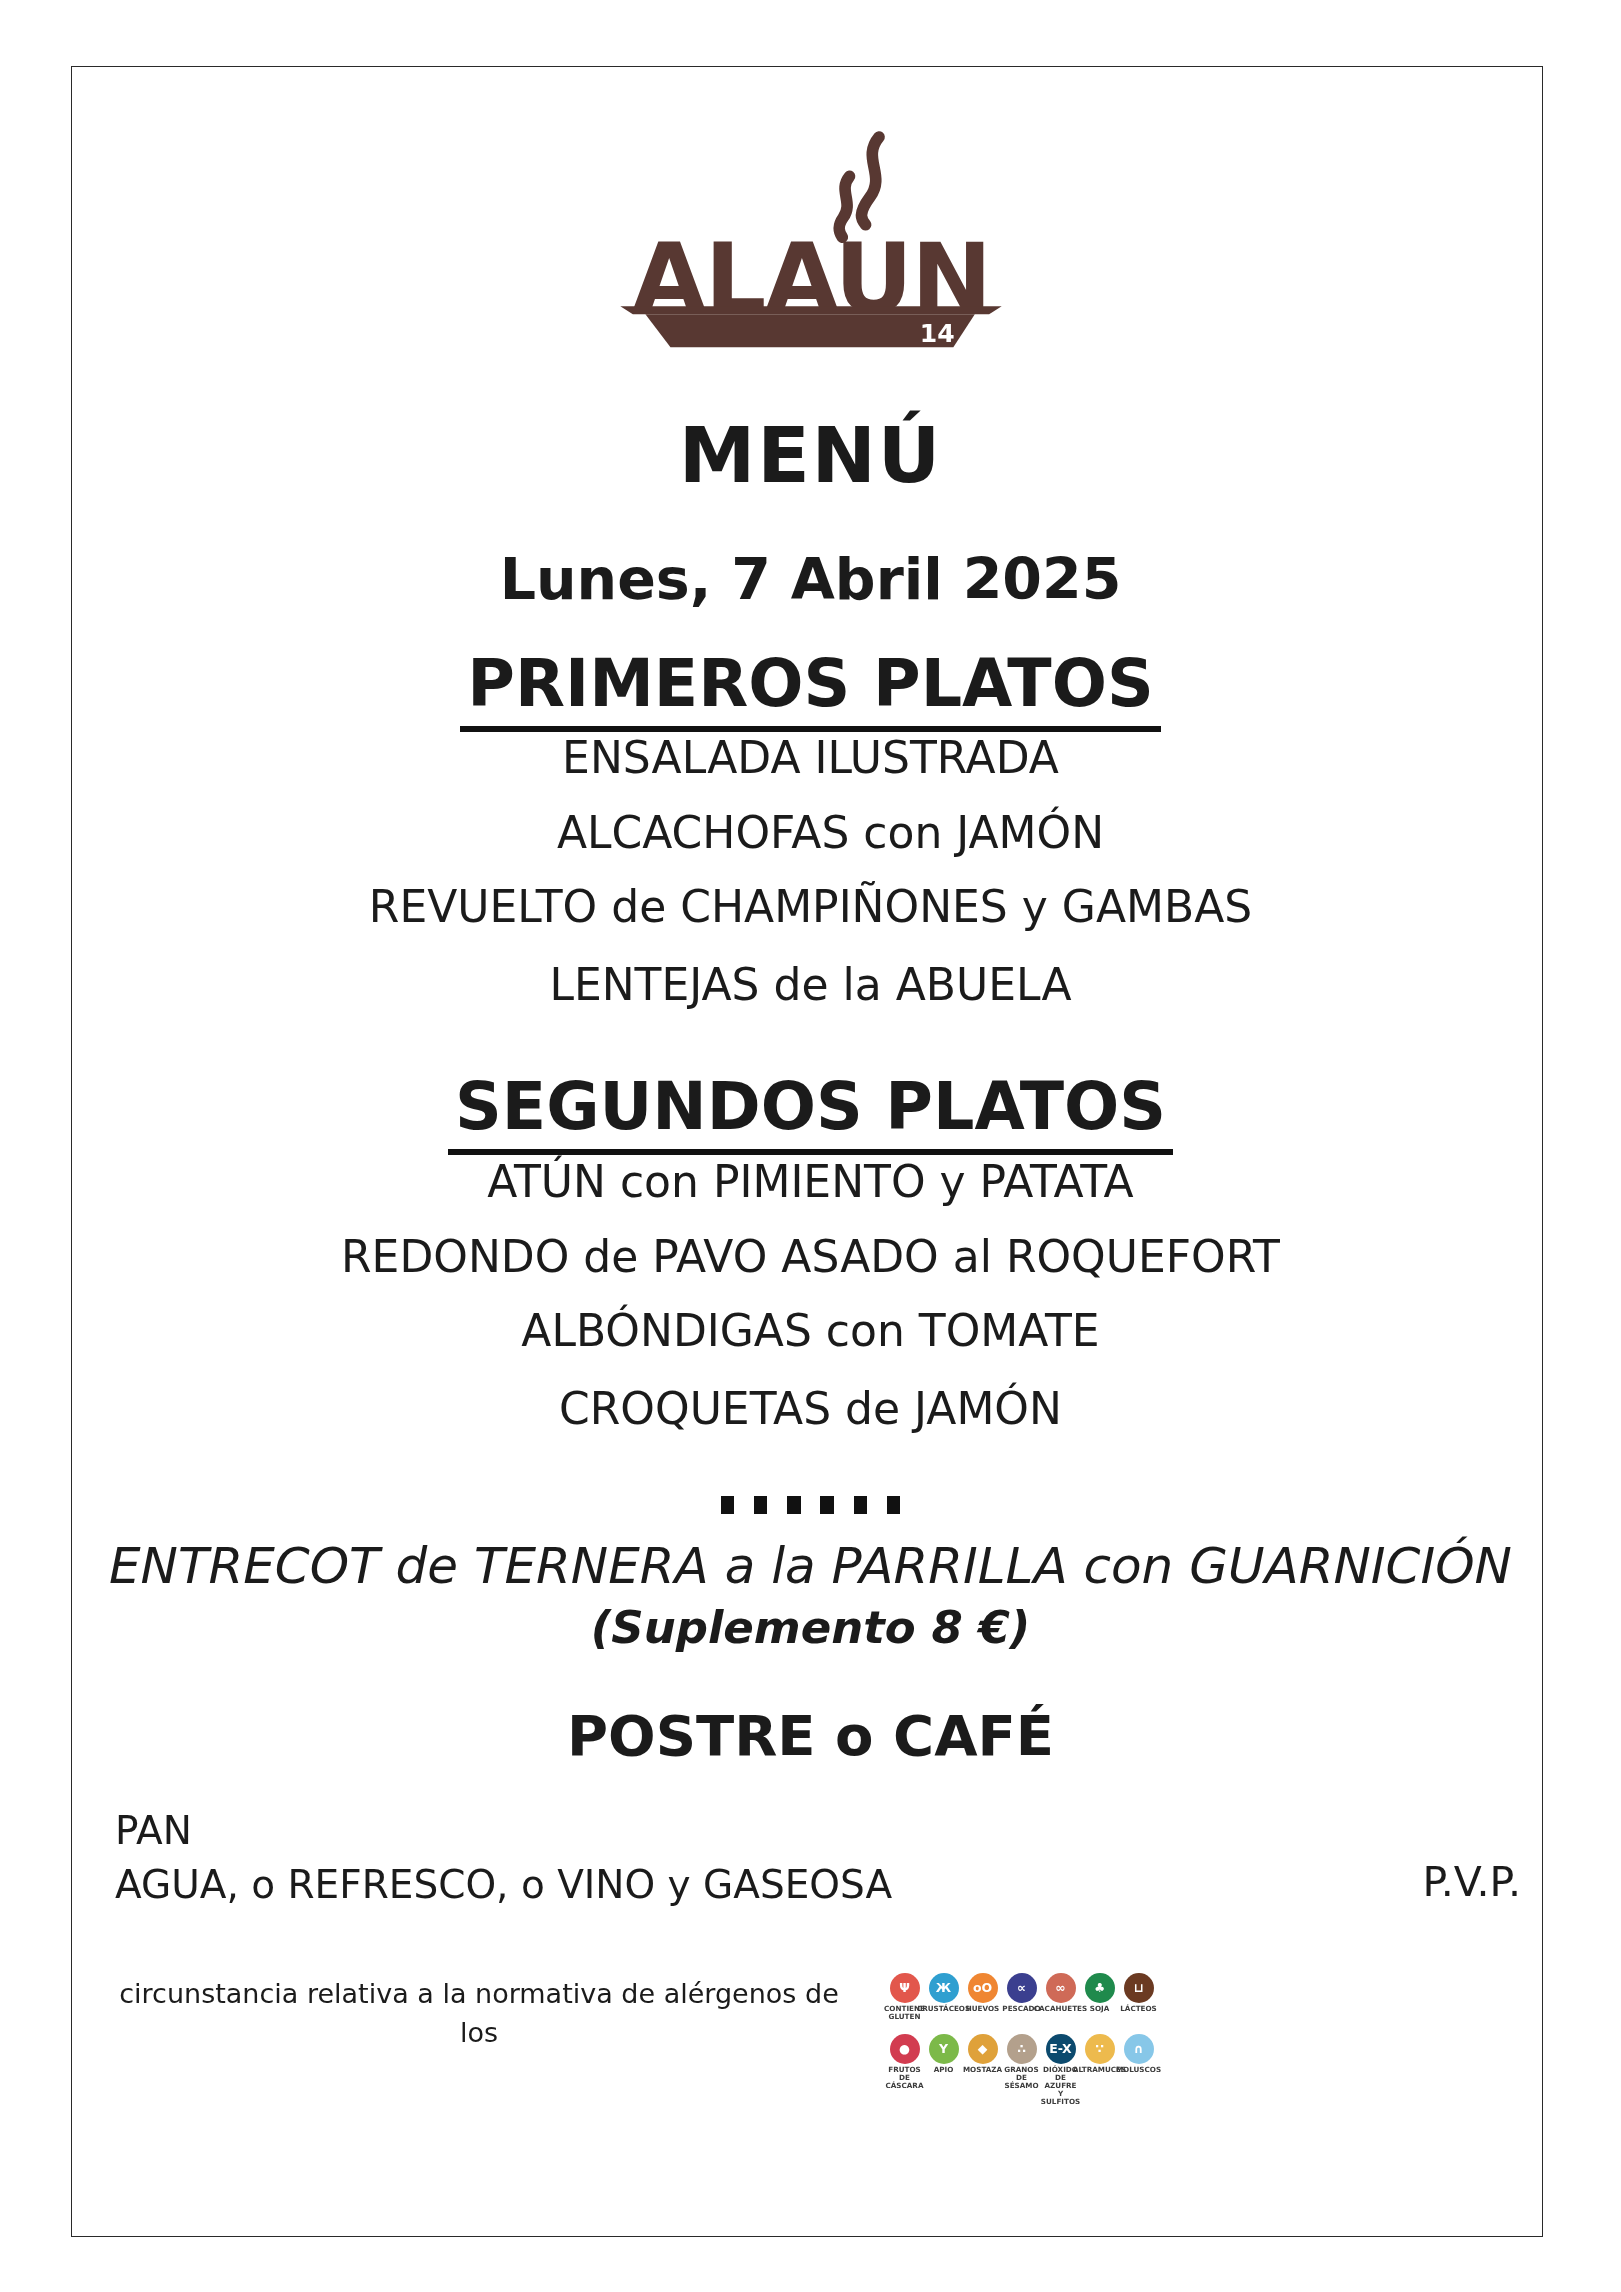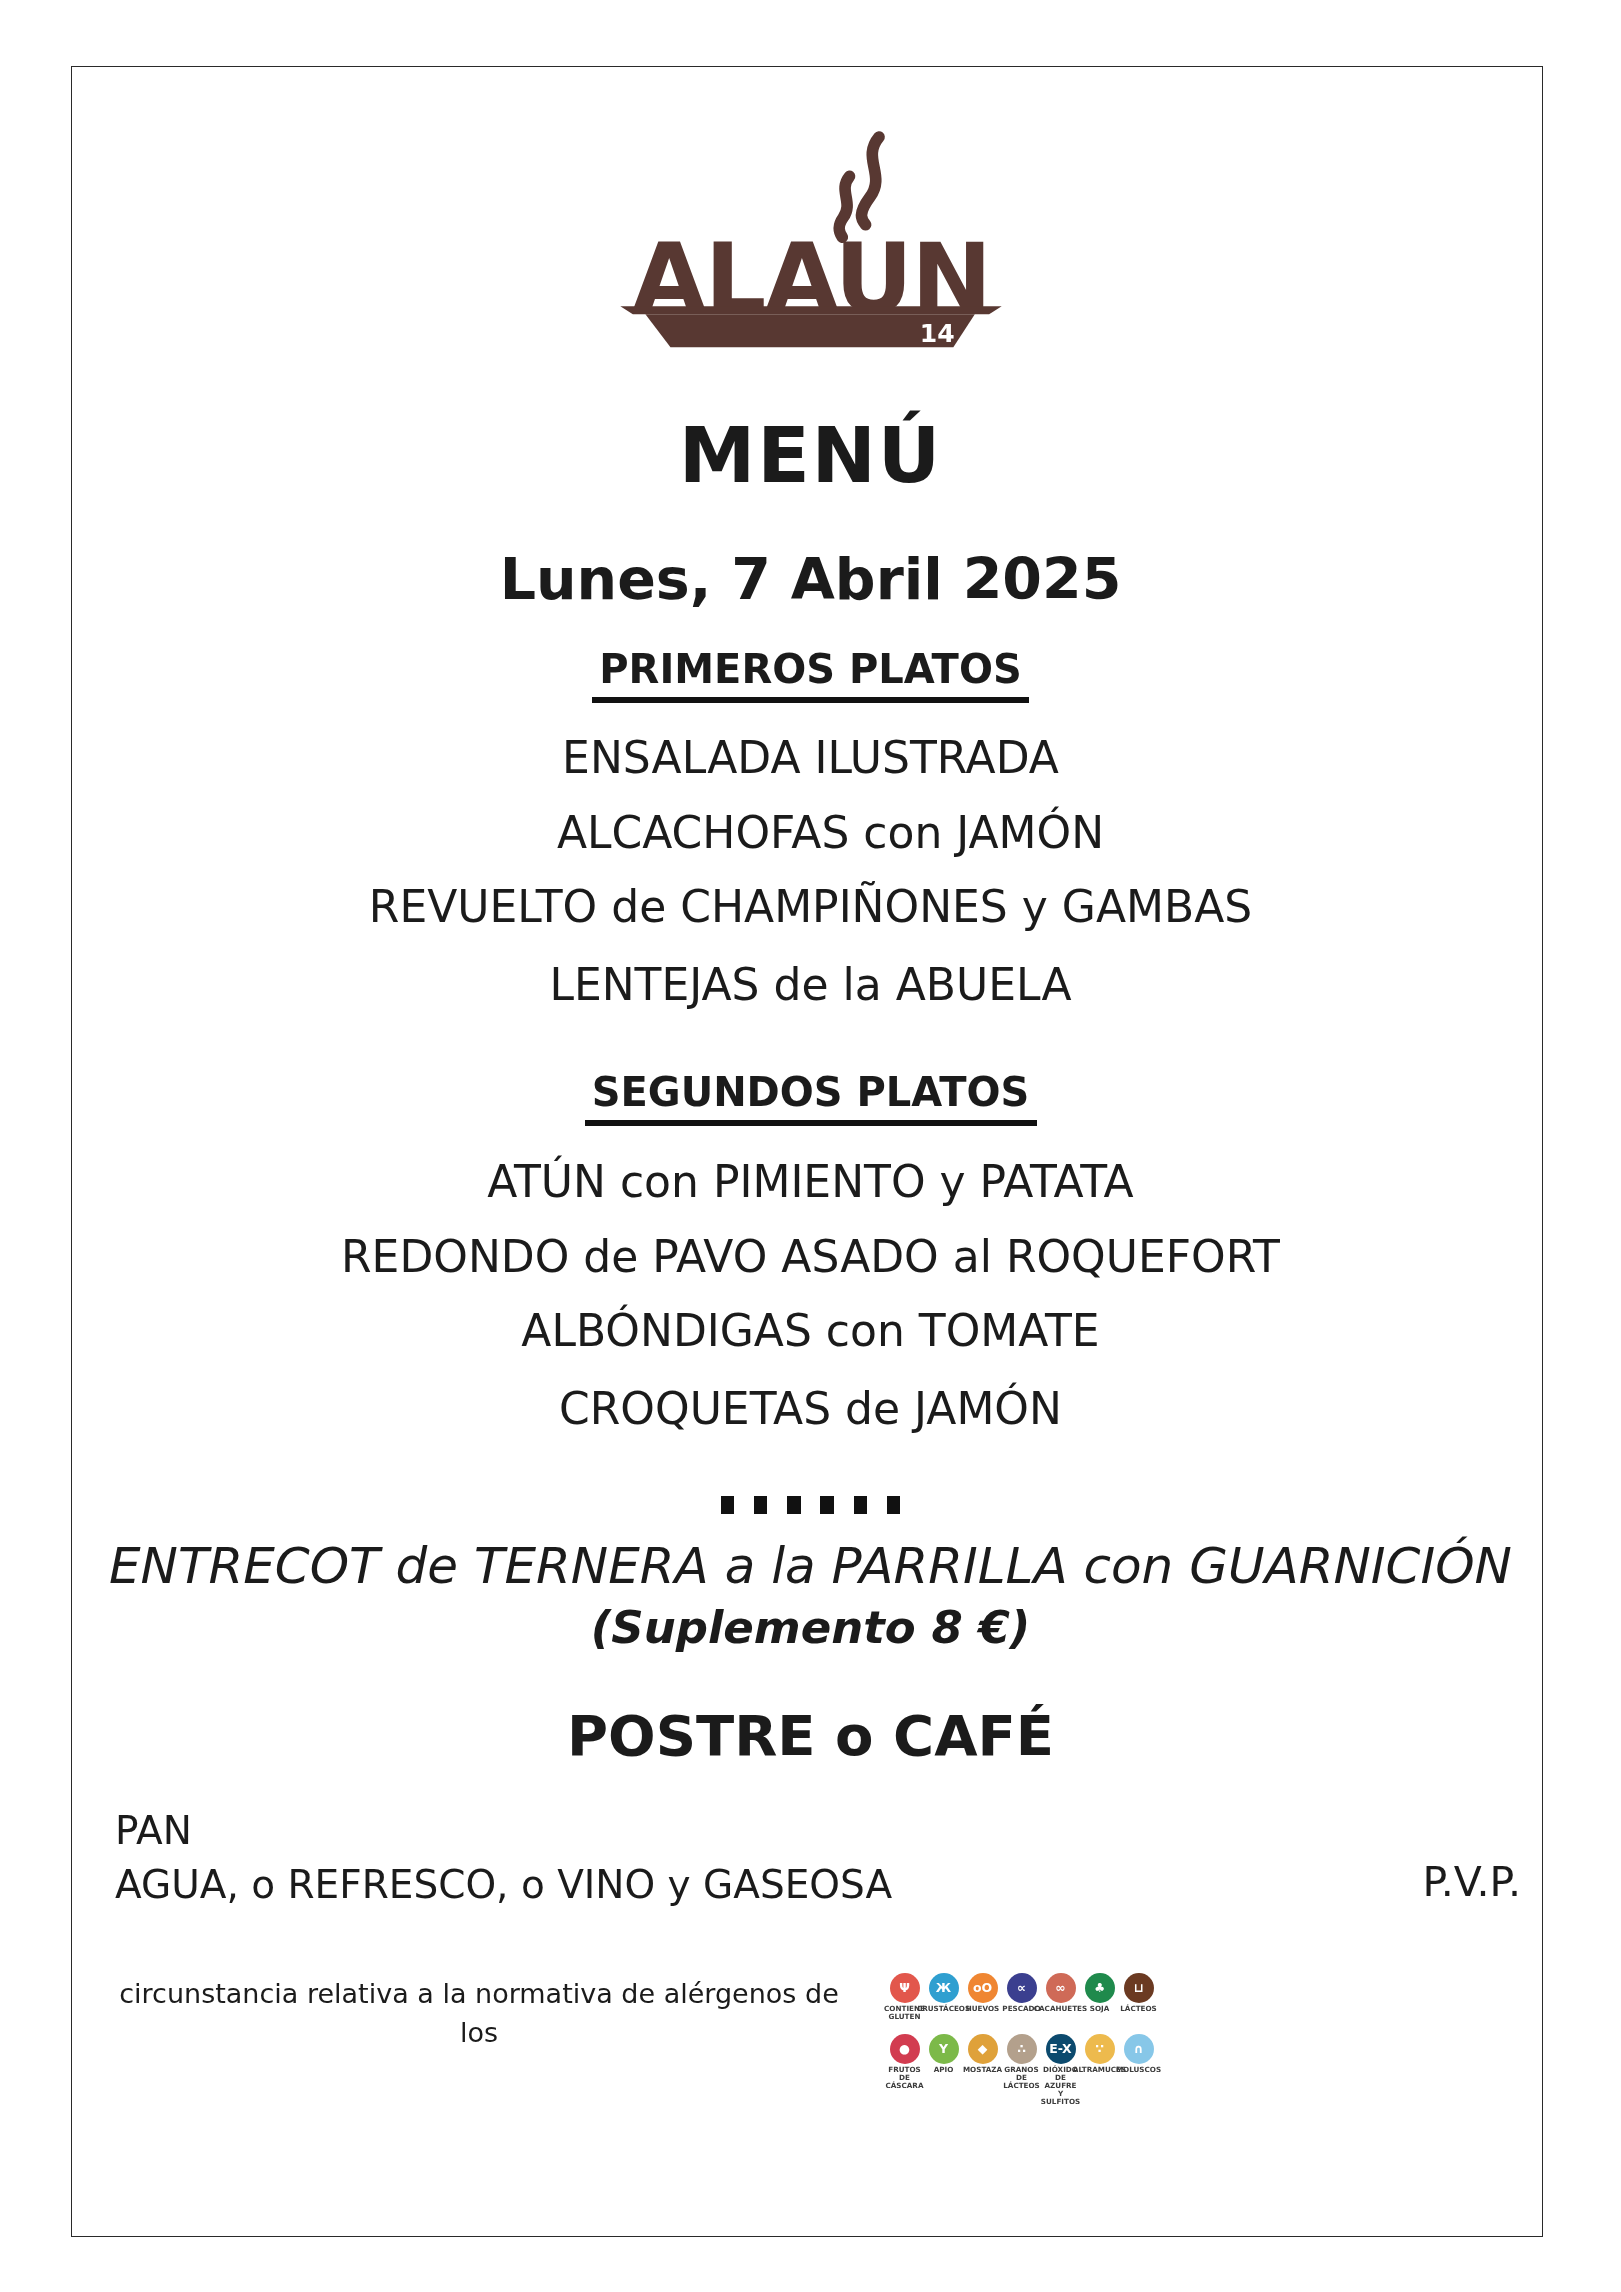--- a/index.html
+++ b/index.html
@@ -8,21 +8,21 @@
     font-family:"DejaVu Sans",sans-serif;color:#1b1b1b;overflow:hidden;
   }
   .border-frame{
     position:absolute;left:71px;top:66px;width:1470px;height:2169px;
     border:1.8px solid #2a2a2a;background:transparent;
   }
   .logo-wrap{position:absolute;top:128px;left:50%;transform:translateX(-50%);width:385px;height:222px;}
   .t{position:absolute;left:0;right:0;text-align:center;white-space:nowrap;}
   .menu-title{top:411px;font-size:77px;font-weight:bold;letter-spacing:1.8px;}
   .menu-date{top:522px;font-size:57px;font-weight:bold;margin-top:24px;}
-  .sec{font-size:40px;font-weight:bold;}
+  .sec{font-size:65px;font-weight:bold;}
   .sec-inner{display:inline-block;border-bottom:6.3px solid #111;padding:0 7.2px 4.5px 7.2px;}
   .sec-1{top:646px;}
   .sec-2{top:1069px;}
   .dish{font-size:44px;}
   .d-1{top:732px;}  .d-2{top:807px;padding-left:40px;}  .d-3{top:881px;}  .d-4{top:959px;}
   .d-5{top:1156px;} .d-6{top:1231px;} .d-7{top:1305px;} .d-8{top:1383px;}
   .dots{top:1496px;}
   .dot{display:inline-block;width:13.4px;height:18px;background:#111;margin:0 9.9px;}
   .special-dish{top:1537px;font-size:50px;font-style:italic;}
   .supplement{top:1601px;font-size:45px;font-style:italic;font-weight:bold;}
@@ -168,21 +168,21 @@
     <div class="al-cell">
       <span class="al-circle" style="background:#dfa13a">
           <span class="al-glyph">◆</span>
         </span>
       <span class="al-label">MOSTAZA</span>
     </div>
     <div class="al-cell">
       <span class="al-circle" style="background:#b3a08c">
           <span class="al-glyph">∴</span>
         </span>
-      <span class="al-label">GRANOS DE LÁCTEOS</span>
+      <span class="al-label">GRANOS DE SÉSAMO</span>
     </div>
     <div class="al-cell">
       <span class="al-circle" style="background:#0c4a6e">
           <span class="al-glyph">E-X</span>
         </span>
       <span class="al-label">DIÓXIDO DE AZUFRE Y SULFITOS</span>
     </div>
     <div class="al-cell">
       <span class="al-circle" style="background:#edba4d">
           <span class="al-glyph">∵</span>

